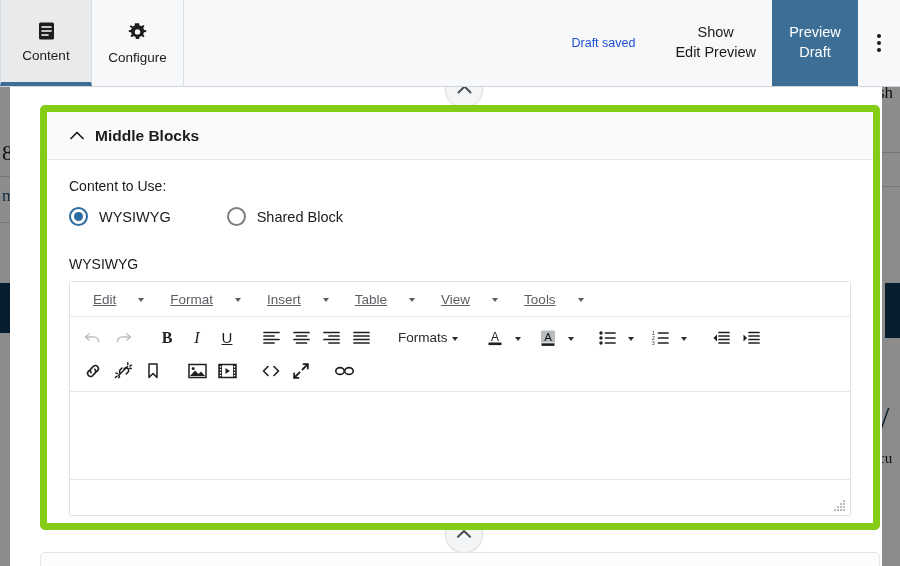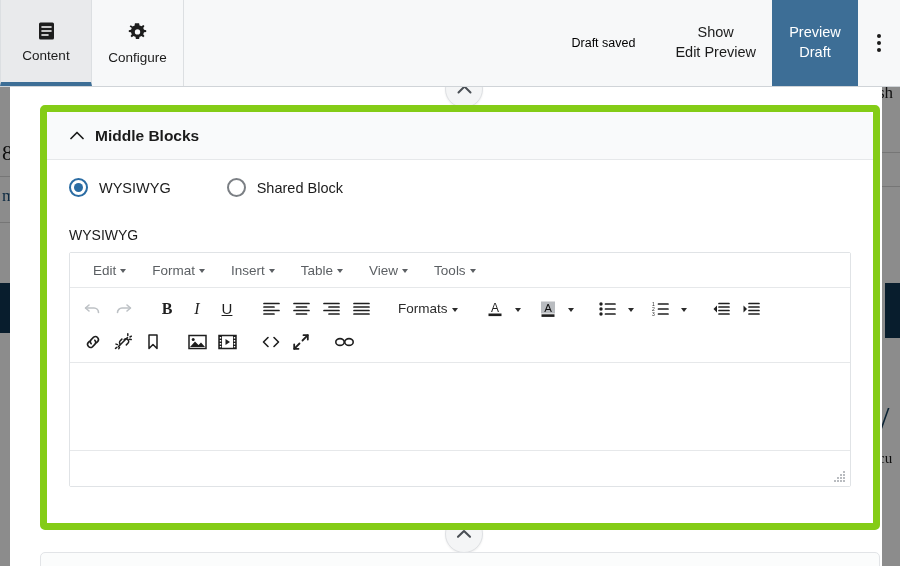--- a/index.html
+++ b/index.html
@@ -80,21 +80,21 @@
   .tab .tab-label {
     font-size: 13.5px; color: #1b1b1b; line-height: 1;
   }
 
   .topbar-spacer { flex: 1 1 auto; }
 
   .topbar-actions {
     display: flex; align-items: center; height: 86px;
   }
   .draft-saved {
-    font-size: 12.5px; color: #000000;
+    font-size: 12.5px; color: #1d4ed8;
     padding: 0 24px;
     white-space: nowrap;
   }
   .tb-btn {
     height: 86px;
     display: flex; align-items: center; justify-content: center;
     text-align: center;
     font-size: 14.5px; color: #1b1b1b;
     padding: 0 20px;
     cursor: pointer;
@@ -199,21 +199,21 @@
     display: flex; align-items: center;
     padding-left: 12px;
     gap: 4px;
     border-bottom: 1px solid #e6e8ea;
     background: #fff;
   }
   .mce-menu-item {
     font-size: 13.5px; color: #5b5f63;
     padding: 4px 11px;
     cursor: pointer;
-    display: flex; align-items: center; gap: 4px;
+    display: flex; align-items: center; gap: 22px; text-decoration: underline;
   }
   .caret-dn {
     width:0;height:0;border-left:3.5px solid transparent;border-right:3.5px solid transparent;
     border-top:4px solid #5b5f63; display:inline-block; margin-top:2px;
   }
   .caret-dn.dark { border-top-color:#2b2b2b; }
 
   .mce-toolbar {
     background: #fff;
     border-bottom: 1px solid #e6e8ea;
@@ -297,20 +297,21 @@
         <div class="chev-toggle">
           <svg width="14" height="9" viewBox="0 0 14 9">
             <path d="M1 7.5 L7 1.5 L13 7.5" stroke="#1b1b1b" stroke-width="1.7" fill="none" stroke-linecap="round" stroke-linejoin="round"></path>
           </svg>
         </div>
         <div class="block-title">Middle Blocks</div>
 
       </div>
 
       <div class="card-body">
+        <div class="field-label">Content to Use:</div>
 
         <div class="radio-row">
           <div class="radio-item">
             <span class="radio-dot checked"></span>
             <span class="radio-text">WYSIWYG</span>
           </div>
           <div class="radio-item">
             <span class="radio-dot"></span>
             <span class="radio-text">Shared Block</span>
           </div>

